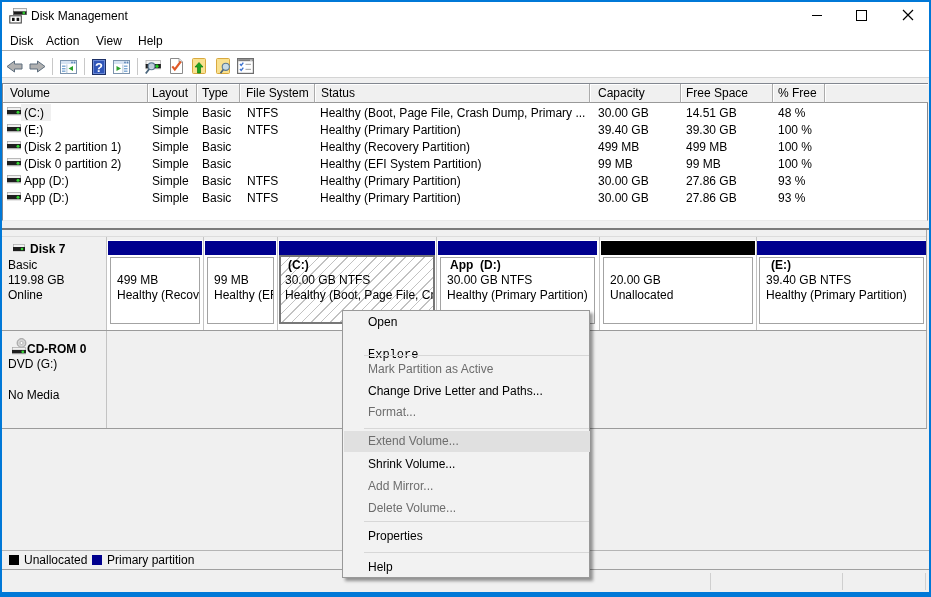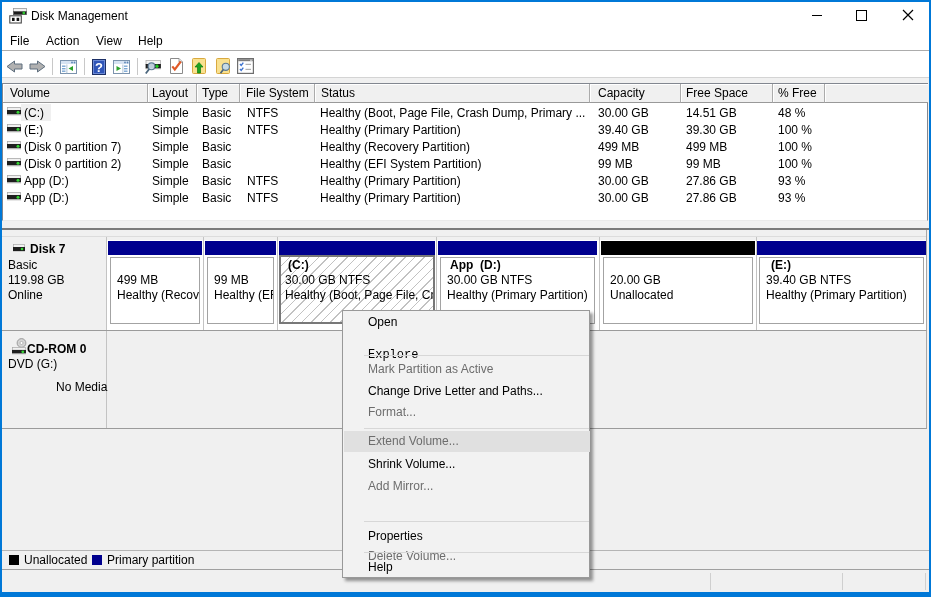--- a/index.html
+++ b/index.html
@@ -61,21 +61,21 @@
   </svg>
 
   <div class="txt" style="left:31px;top:9px;">Disk Management</div>
 
   <div class="ab" style="left:812px;top:15px;width:10px;height:1px;background:#000;"></div>
   <div class="ab" style="left:856px;top:10px;width:9px;height:9px;border:1px solid #000;"></div>
   <svg class="ab" style="left:902px;top:9px;" width="12" height="12">
       <path d="M1 1 L11 11 M11 1 L1 11" stroke="#000" stroke-width="1.2"></path>
     </svg>
 
-  <div class="txt" style="left:10px;top:34px;">File</div>
+  <div class="txt" style="left:10px;top:34px;">Disk</div>
   <div class="txt" style="left:46px;top:34px;">Action</div>
   <div class="txt" style="left:96px;top:34px;">View</div>
   <div class="txt" style="left:138px;top:34px;">Help</div>
 
   <div class="tsep" style="left:52px;"></div>
   <div class="tsep" style="left:84px;"></div>
   <div class="tsep" style="left:137px;"></div>
 
   <svg class="ab" style="left:6px;top:60px;" width="40" height="13" viewBox="0 0 40 13">
     <path d="M8.5 1 L8.5 4 L16 4 L16 9 L8.5 9 L8.5 12 L1 6.5 Z" fill="#b0b0b0" stroke="#5f6f7f" stroke-width="1"></path>
@@ -185,21 +185,21 @@
 
   <div class="rt" style="left:24px;top:122px;">(E:)</div>
   <div class="rt" style="left:152px;top:122px;">Simple</div>
   <div class="rt" style="left:202px;top:122px;">Basic</div>
   <div class="rt" style="left:247px;top:122px;">NTFS</div>
   <div class="rt" style="left:320px;top:122px;">Healthy (Primary Partition)</div>
   <div class="rt" style="left:598px;top:122px;">39.40 GB</div>
   <div class="rt" style="left:686px;top:122px;">39.30 GB</div>
   <div class="rt" style="left:778px;top:122px;">100 %</div>
 
-  <div class="rt" style="left:24px;top:139px;">(Disk 0 partition 7)</div>
+  <div class="rt" style="left:24px;top:139px;">(Disk 2 partition 1)</div>
   <div class="rt" style="left:152px;top:139px;">Simple</div>
   <div class="rt" style="left:202px;top:139px;">Basic</div>
   <div class="rt" style="left:320px;top:139px;">Healthy (Recovery Partition)</div>
   <div class="rt" style="left:598px;top:139px;">499 MB</div>
   <div class="rt" style="left:686px;top:139px;">499 MB</div>
   <div class="rt" style="left:778px;top:139px;">100 %</div>
 
   <div class="rt" style="left:24px;top:156px;">(Disk 0 partition 2)</div>
   <div class="rt" style="left:152px;top:156px;">Simple</div>
   <div class="rt" style="left:202px;top:156px;">Basic</div>
@@ -288,21 +288,21 @@
   <svg class="ab" style="left:12px;top:338px;" width="15" height="17" viewBox="0 0 15 17">
     <circle cx="9.5" cy="5" r="4.4" fill="#d4d4d4" stroke="#8a8a8a" stroke-width="0.8"></circle>
     <circle cx="9.5" cy="5" r="1.5" fill="#fff" stroke="#9a9a9a" stroke-width="0.6"></circle>
     <rect x="0.5" y="9.5" width="13" height="2.6" fill="#f0f0f0" stroke="#a8a8a8" stroke-width="0.7"></rect>
     <rect x="0" y="12" width="14" height="3.6" fill="#1e1e1e"></rect>
     <rect x="0" y="15.6" width="14" height="0.9" fill="#cfcfcf"></rect>
     <circle cx="10.8" cy="13.8" r="1.4" fill="#35d435"></circle>
   </svg>
   <div class="txt b" style="left:27px;top:342px;">CD-ROM 0</div>
   <div class="txt" style="left:8px;top:357px;text-align:center;">DVD (G:)</div>
-  <div class="txt" style="left:8px;top:380px;margin-left:48px;">No Media</div>
+  <div class="txt" style="left:8px;top:388px;">No Media</div>
 
   <div class="ab" id="legend"></div>
   <div class="ab" style="left:9px;top:555px;width:10px;height:10px;background:#000;"></div>
   <div class="txt" style="left:24px;top:553px;">Unallocated</div>
   <div class="ab" style="left:92px;top:555px;width:10px;height:10px;background:#00008e;"></div>
   <div class="txt" style="left:107px;top:553px;">Primary partition</div>
 
   <div class="ssep" style="left:710px;"></div>
   <div class="ssep" style="left:842px;"></div>
   <div class="ssep" style="left:925px;"></div>
@@ -311,19 +311,19 @@
     <div class="mi" style="top:1px;">Open</div>
     <div class="mi" style="top:34px;font-family:Liberation Mono, monospace;">Explore</div>
     <div class="msep" style="top:44px;"></div>
     <div class="mi dis" style="top:48px;">Mark Partition as Active</div>
     <div class="mi" style="top:70px;">Change Drive Letter and Paths...</div>
     <div class="mi dis" style="top:91px;">Format...</div>
     <div class="msep" style="top:117px;"></div>
     <div class="mi dis" style="top:120px;background:#e0e0e0;">Extend Volume...</div>
     <div class="mi" style="top:143px;">Shrink Volume...</div>
     <div class="mi dis" style="top:165px;">Add Mirror...</div>
-    <div class="mi dis" style="top:187px;margin-top:48px;">Delete Volume...</div>
+    <div class="mi dis" style="top:187px;">Delete Volume...</div>
     <div class="msep" style="top:210px;"></div>
     <div class="mi" style="top:215px;">Properties</div>
     <div class="msep" style="top:241px;"></div>
     <div class="mi" style="top:246px;">Help</div>
   </div>
 </div>
 
 </body></html>

